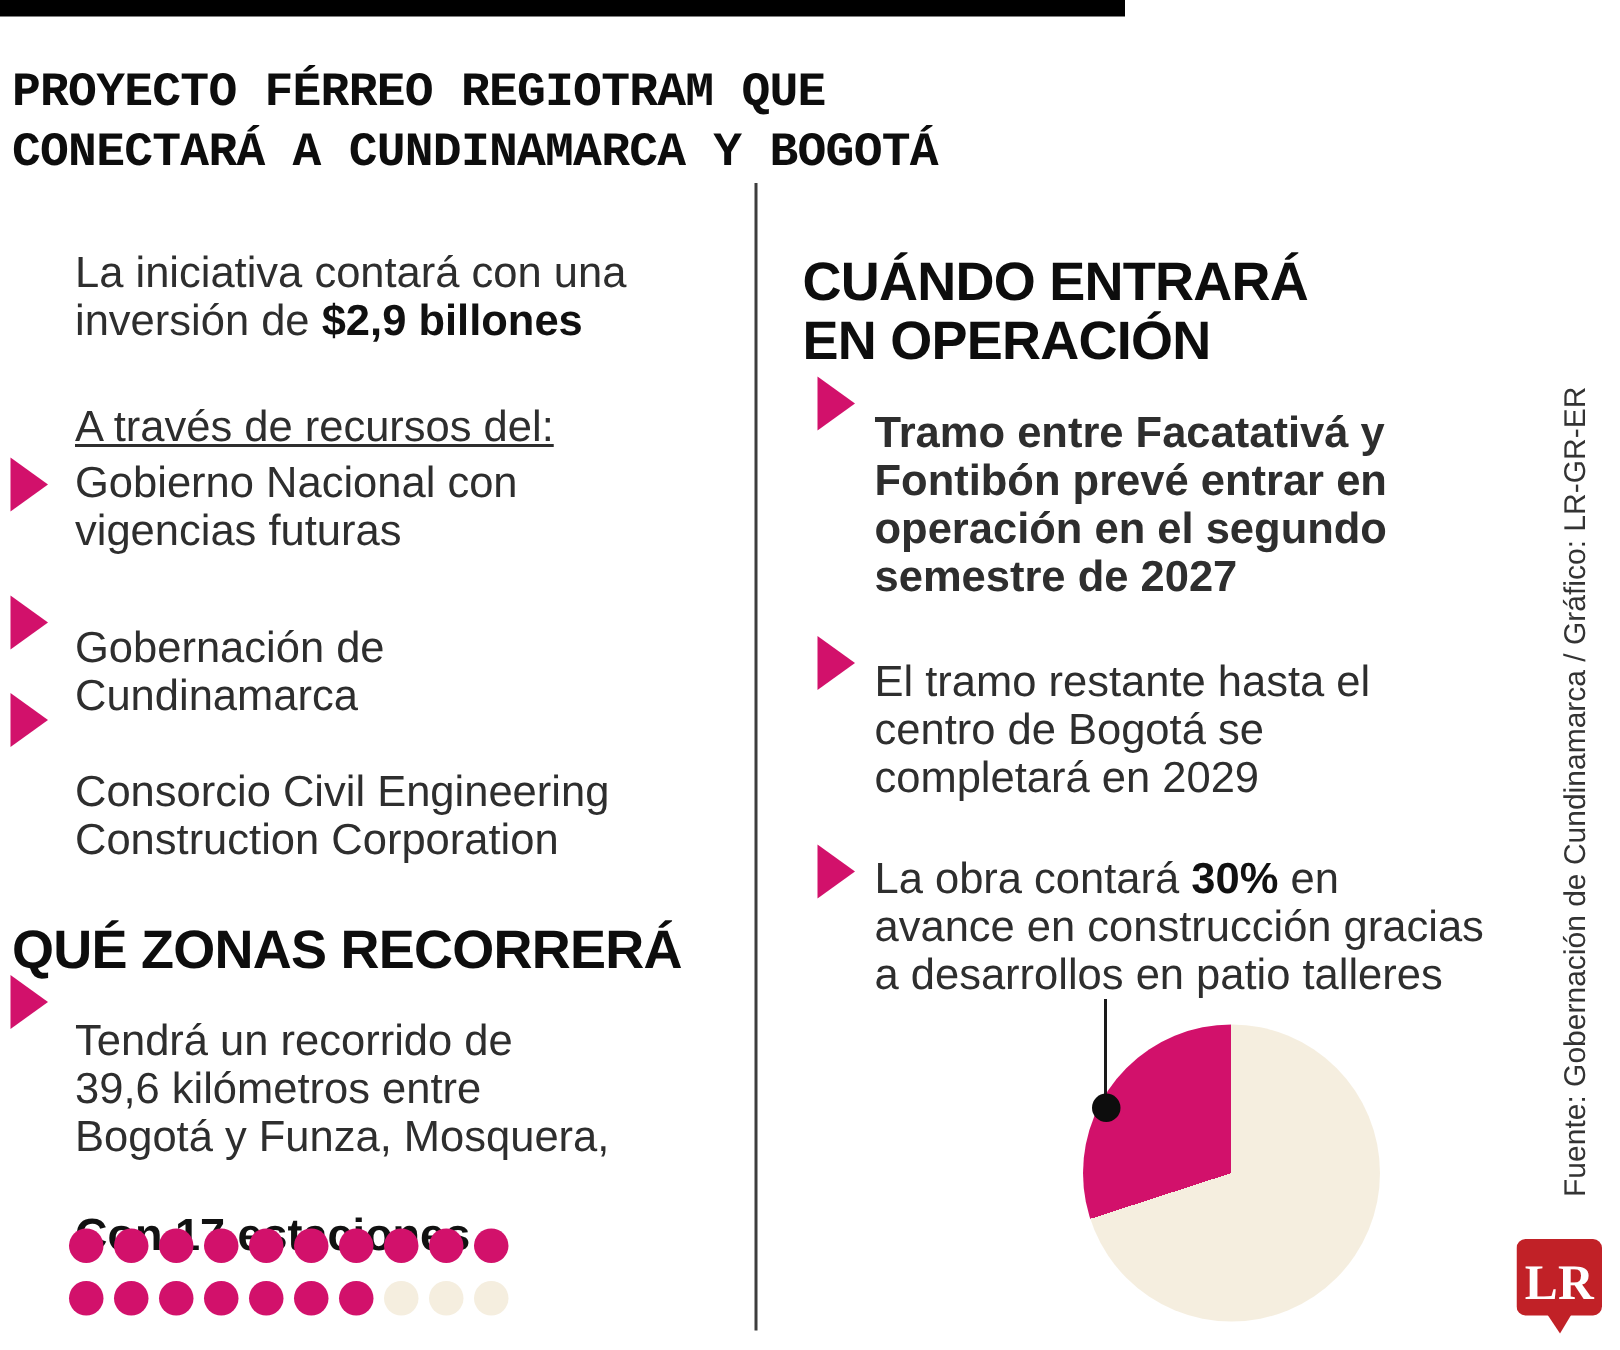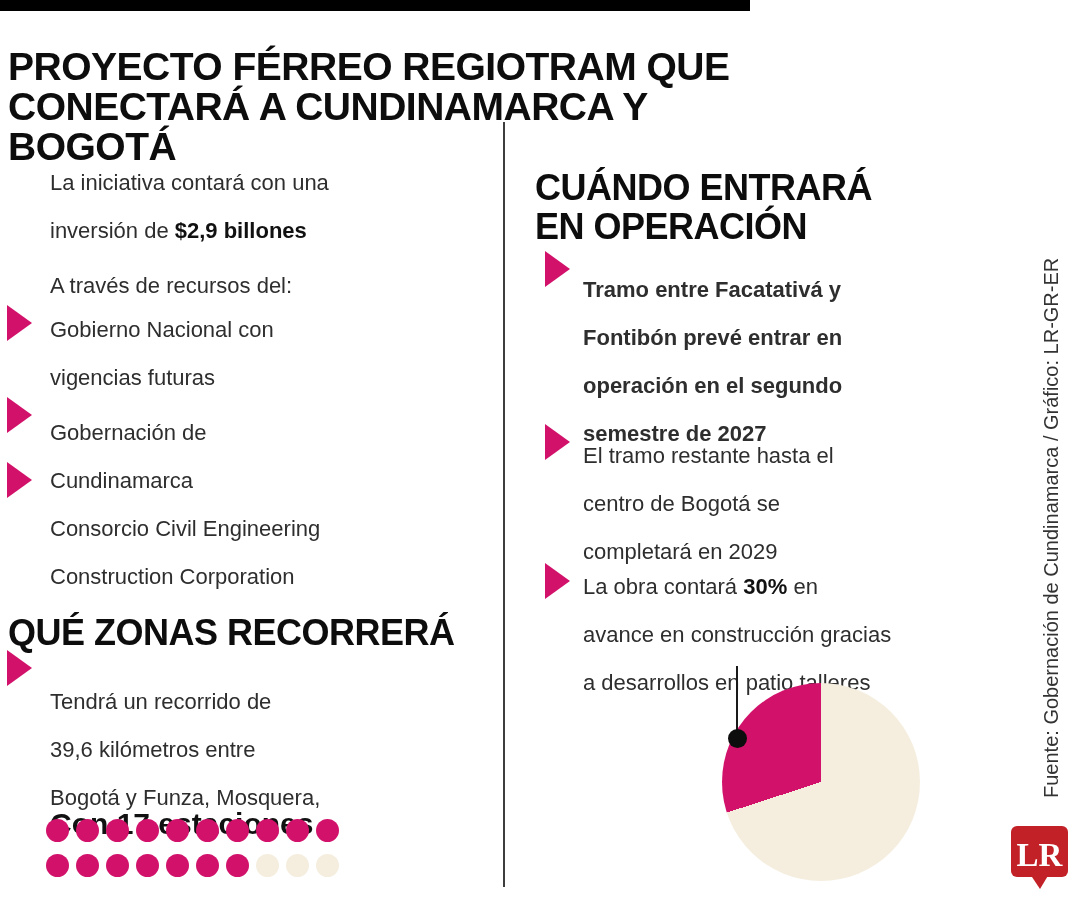--- a/index.html
+++ b/index.html
@@ -11,29 +11,29 @@
   }
   .abs{position:absolute;}
   .pre{white-space:pre-line;}
 
   
   .top-bar{left:0;top:0;width:750px;height:11px;background:#000;}
 
   
   .page-title{
     left:8px;top:21px;width:780px;
-    font-size:39px;line-height:40px;font-weight:700;
-    letter-spacing:-0.5px;color:#0d0d0d;
+    font-size:32px;line-height:40px;font-weight:700;
+    letter-spacing:-0.5px;color:#0d0d0d;font-family:Liberation Mono, monospace;
   }
 
   
   .divider{left:503px;top:122px;width:2px;height:765px;background:#3d3d3d;}
 
   
-  .body-text{font-size:22px;line-height:48px;color:#2e2e2e;}
+  .body-text{font-size:29px;line-height:32px;color:#2e2e2e;}
   .bold{font-weight:700;color:#111;}
 
   
   .section-heading{
     font-size:36px;line-height:39px;font-weight:700;
     letter-spacing:-0.5px;color:#0d0d0d;
   }
 
   
   .arrow{
@@ -80,21 +80,21 @@
 <div class="abs top-bar"></div>
 
 <h1 class="abs page-title pre">PROYECTO FÉRREO REGIOTRAM QUE
 CONECTARÁ A CUNDINAMARCA Y BOGOTÁ</h1>
 
 <div class="abs divider"></div>
 
 <p class="abs body-text pre" style="left:50px;top:137px;width:445px;"><span>La iniciativa contará con una
 inversión de </span><span class="bold">$2,9 billones</span></p>
 
-<p class="abs body-text" style="left:50px;top:240px;width:445px;">A través de recursos del:</p>
+<p class="abs body-text" style="left:50px;top:240px;width:445px;text-decoration:underline;">A través de recursos del:</p>
 
 <div class="abs arrow" style="left:7px;top:305px;"></div>
 <p class="abs body-text pre" style="left:50px;top:294px;width:445px;margin-top:12px;">Gobierno Nacional con
 vigencias futuras</p>
 
 <div class="abs arrow" style="left:7px;top:397px;"></div>
 <p class="abs body-text pre" style="left:50px;top:387px;width:445px;">Gobernación de
 Cundinamarca</p>
 
 <div class="abs arrow" style="left:7px;top:462px;"></div>

